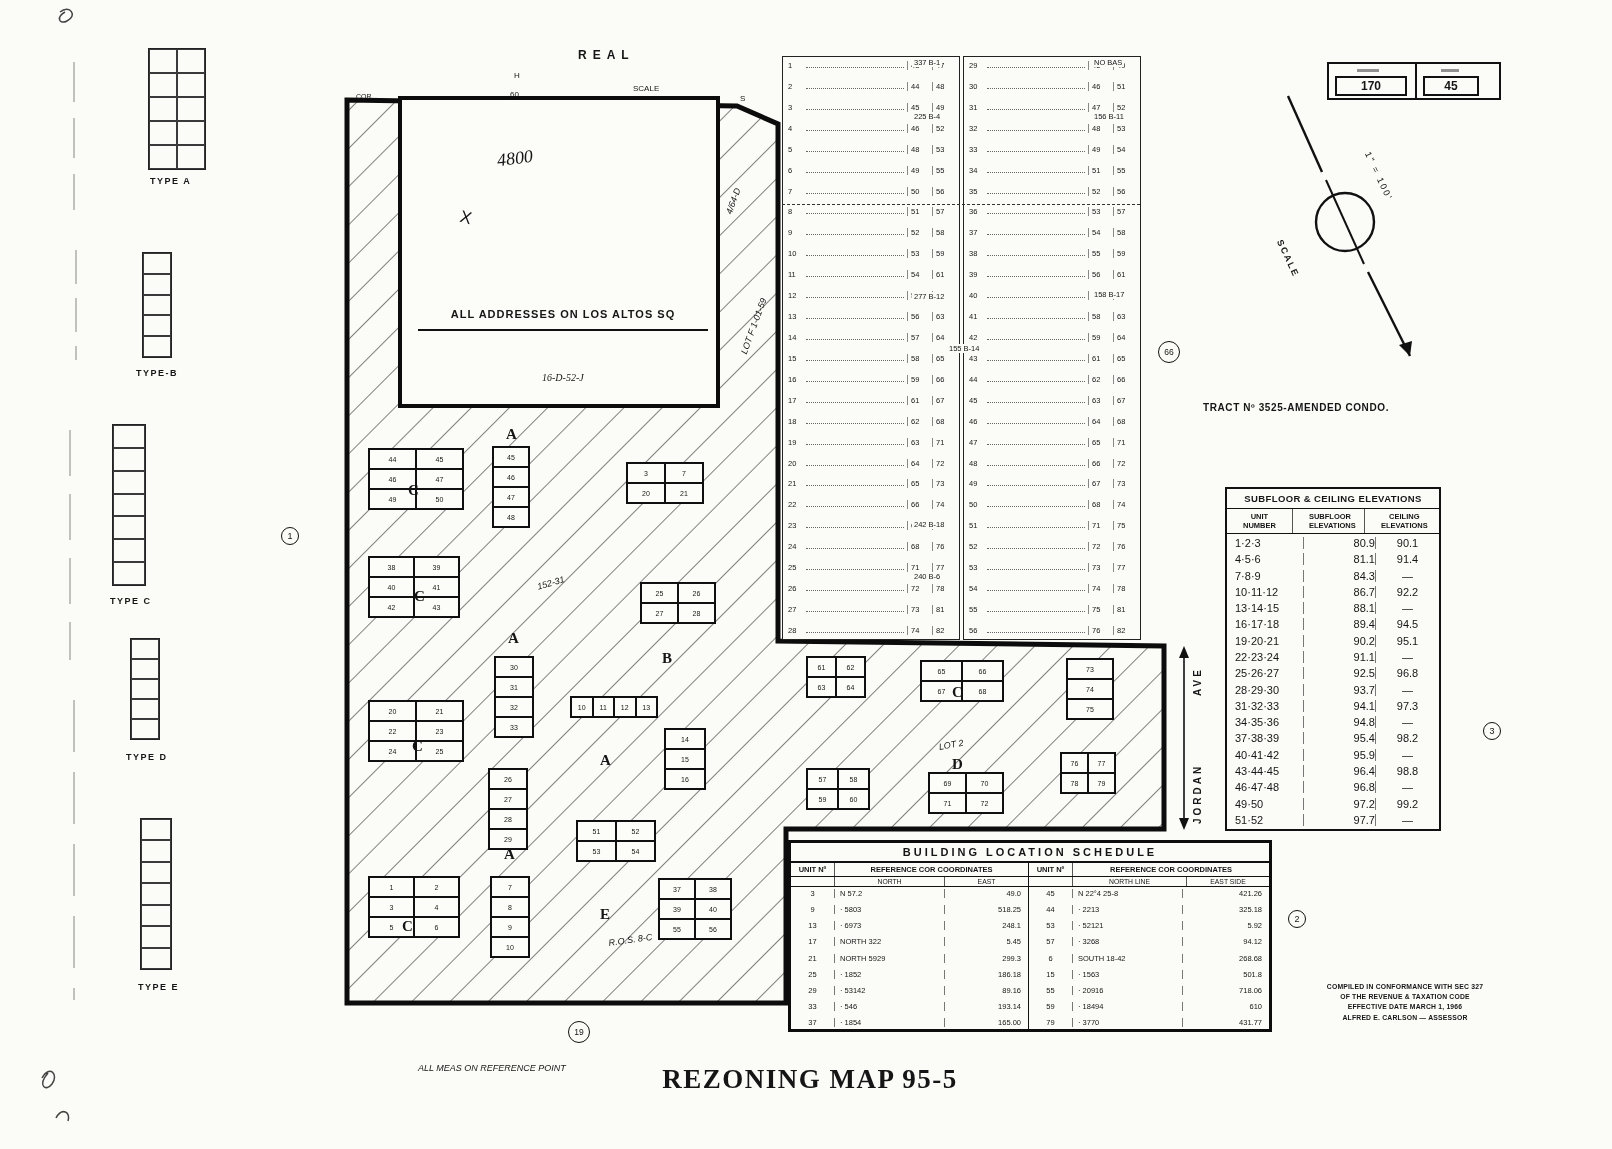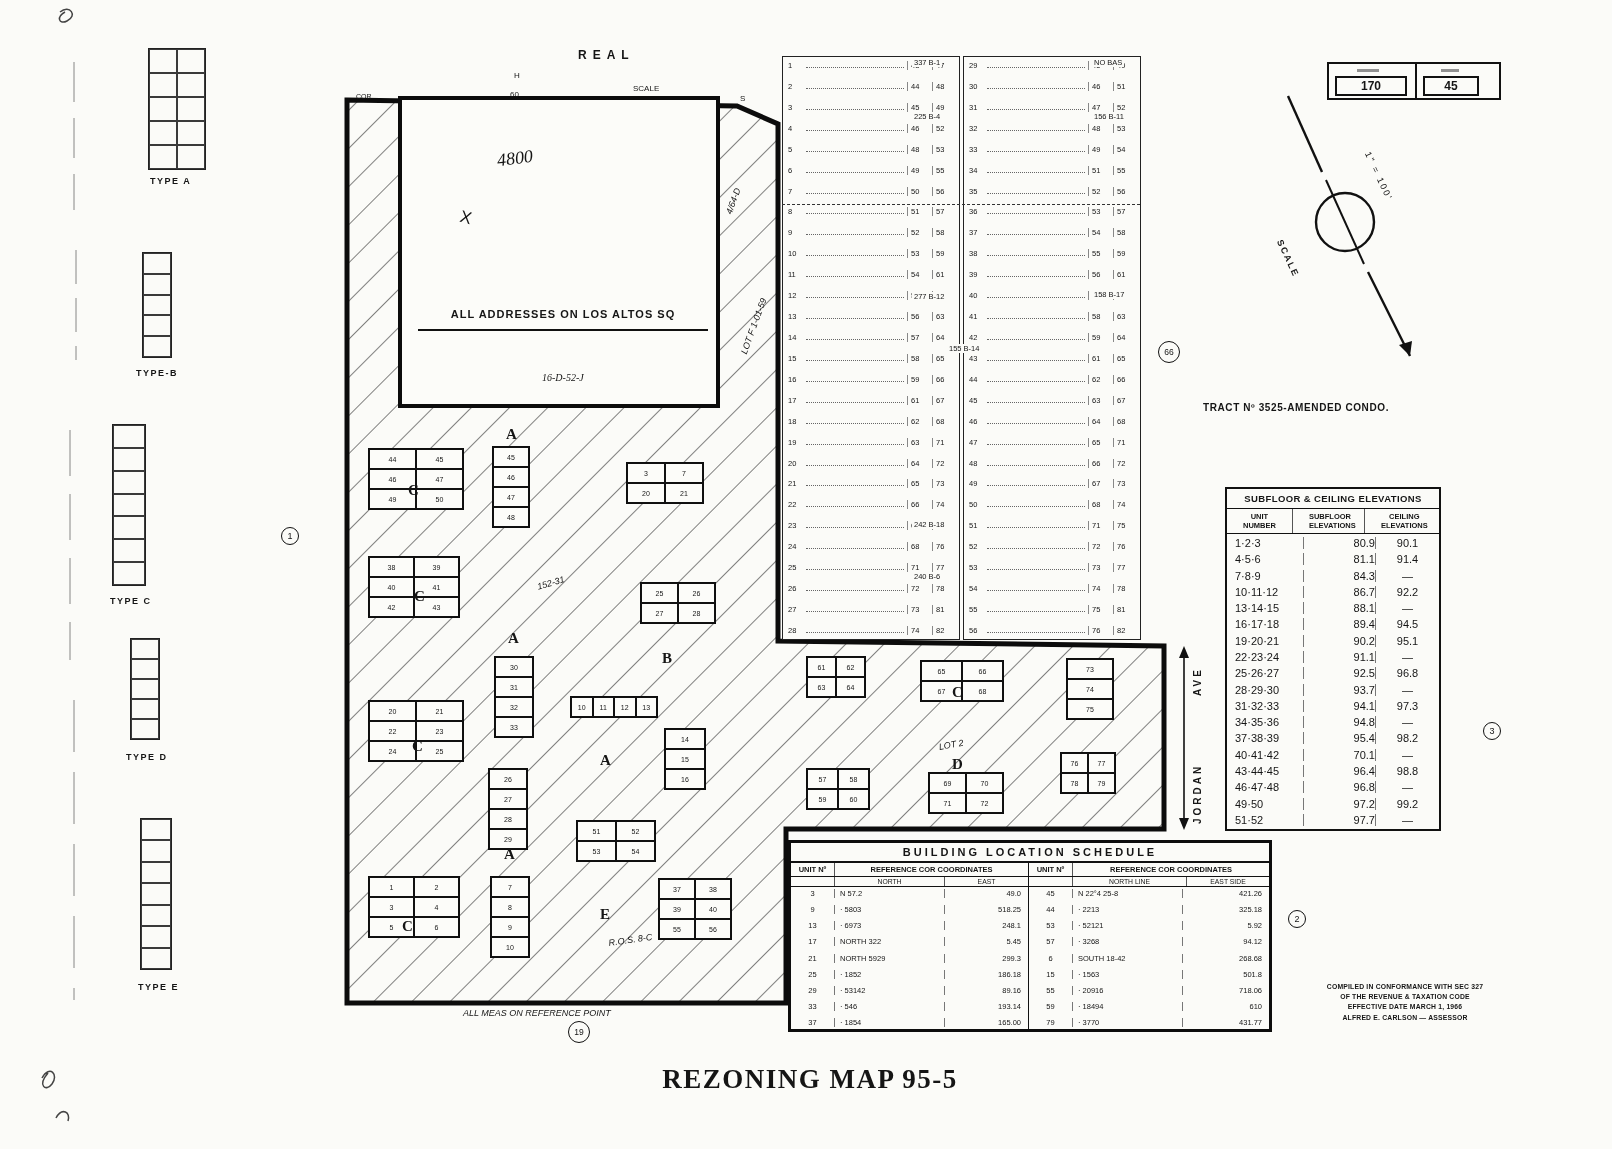--- a/index.html
+++ b/index.html
@@ -335,21 +335,21 @@
       <div class="circ" style="left: 548px; top: 246px; width: 18px; height: 18px; font-size: 9px;">2</div>
       <div class="circ" style="left: 1158px; top: 341px; width: 22px; height: 22px; font-size: 8.5px;">66</div>
       <div class="circ" style="left: 1483px; top: 722px; width: 18px; height: 18px; font-size: 9px;">3</div>
       <div class="circ" style="left: 1288px; top: 910px; width: 18px; height: 18px; font-size: 9px;">2</div>
       <div class="circ" style="left: 568px; top: 1021px; width: 22px; height: 22px; font-size: 8.5px;">19</div>
       <div class="diag" style="left: 724px; top: 212px; transform: rotate(-70deg);">4/64-D</div>
       <div class="diag" style="left: 739px; top: 352px; transform: rotate(-70deg);">LOT F 1-01-59</div>
       <div class="diag" style="left: 536px; top: 582px; transform: rotate(-16deg);">152-31</div>
       <div class="diag" style="left: 938px; top: 742px; transform: rotate(-10deg);">LOT 2</div>
       <div class="diag" style="left: 608px; top: 938px; transform: rotate(-8deg);">R.O.S. 8-C</div>
-      <div class="diag" style="left: 418px; top: 1008px; transform: rotate(0deg); margin-left: 45px;">ALL MEAS ON REFERENCE POINT</div>
+      <div class="diag" style="left: 418px; top: 1063px; transform: rotate(0deg);">ALL MEAS ON REFERENCE POINT</div>
       <div class="panel" style="left: 782px; top: 56px; width: 178px; height: 584px;">
         <div class="prow">
           <div class="pn">1</div>
           <div class="pl"></div>
           <div class="pv">43</div>
           <div class="pv">47</div>
         </div>
         <div class="prow">
           <div class="pn">2</div>
           <div class="pl"></div>
@@ -794,21 +794,21 @@
           <div class="ec2">94.8</div>
           <div class="ec3">—</div>
         </div>
         <div class="erow">
           <div class="ec1">37·38·39</div>
           <div class="ec2">95.4</div>
           <div class="ec3">98.2</div>
         </div>
         <div class="erow">
           <div class="ec1">40·41·42</div>
-          <div class="ec2">70.1</div>
+          <div class="ec2">95.9</div>
           <div class="ec3">—</div>
         </div>
         <div class="erow">
           <div class="ec1">43·44·45</div>
           <div class="ec2">96.4</div>
           <div class="ec3">98.8</div>
         </div>
         <div class="erow">
           <div class="ec1">46·47·48</div>
           <div class="ec2">96.8</div>

